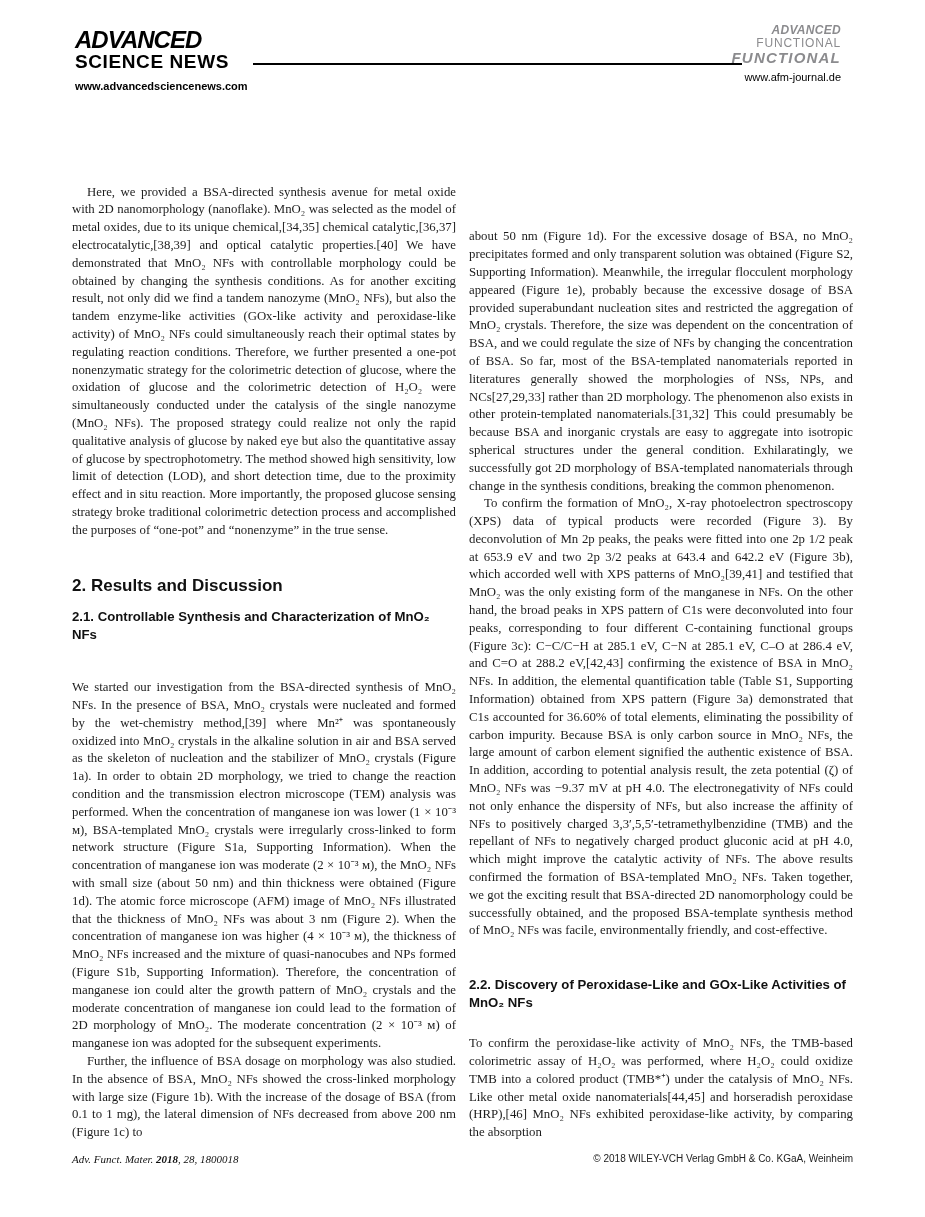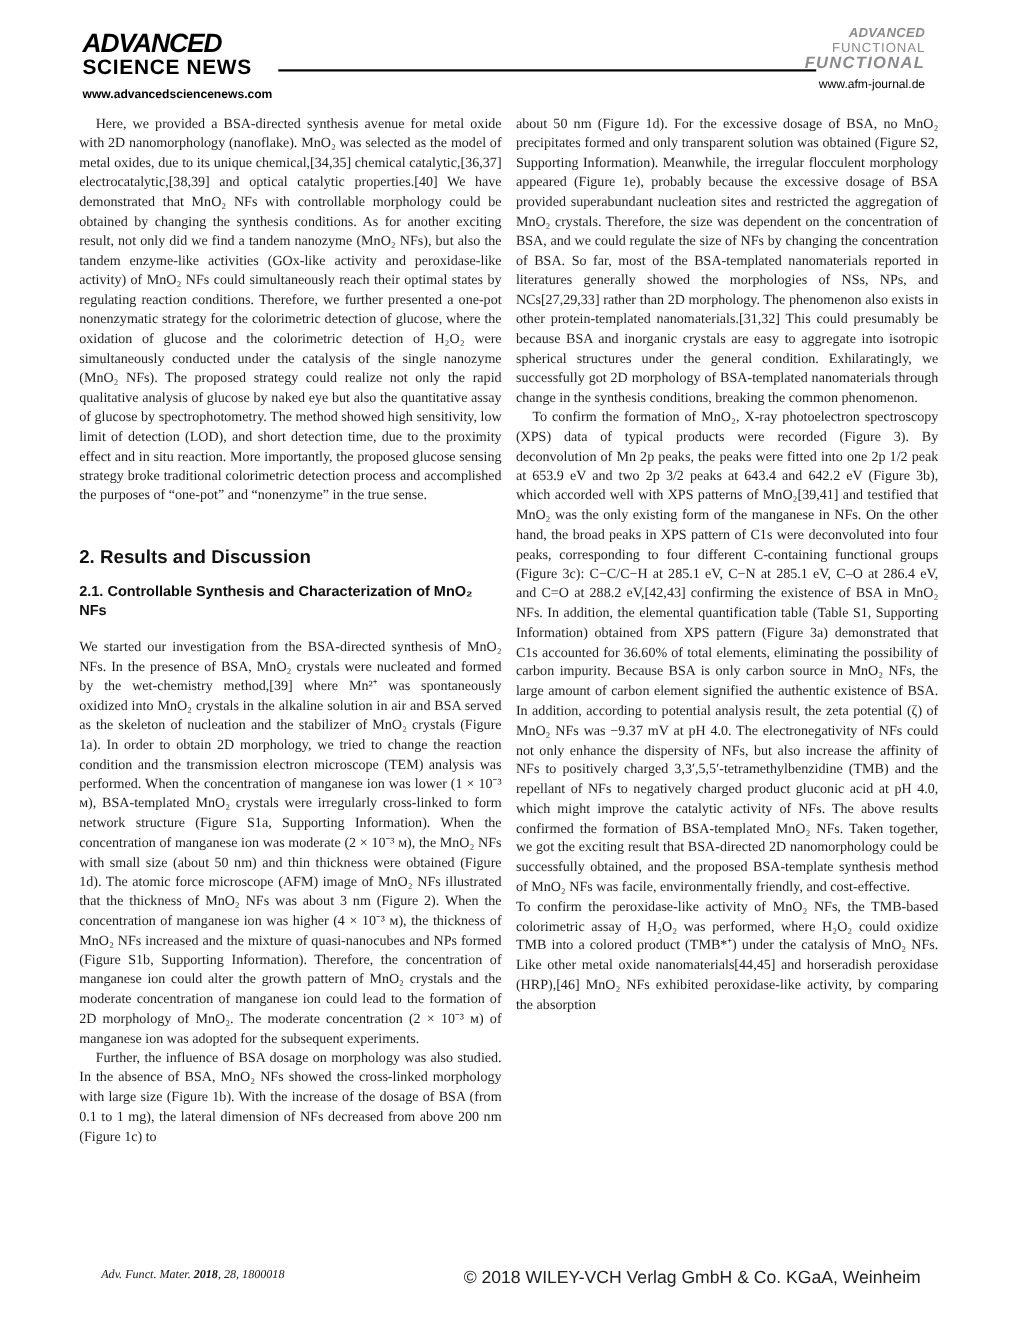--- a/index.html
+++ b/index.html
@@ -17,44 +17,44 @@
   .header-rule { position:absolute; top:63px; left:253px; width:489px; height:1.5px; background:#000; }
   .logo-right { position:absolute; right:72px; top:24px; text-align:right; font-family:"Liberation Sans", sans-serif; color:#8b8b8e; }
   .logo-right .adv { font-size:12px; font-weight:bold; font-style:italic; letter-spacing:0.3px; line-height:1.1; }
   .logo-right .func { font-size:12px; letter-spacing:0.8px; line-height:1.08; }
   .logo-right .mat { font-size:15px; font-weight:bold; font-style:italic; letter-spacing:1.2px; line-height:1.08; }
   .logo-right .url { margin-top:5px; font-size:11px; font-weight:normal; color:#000; }
 
   
   .columns {
     position:absolute; top:104px; left:72px; width:781px; height:1038px;
-    display:flex; gap:13px; overflow:hidden;
+    display:flex; gap:13px; overflow:hidden;align-items:flex-end;
   }
   .col { width:384px; font-size:12.8px; line-height:17.8px; text-align:justify; }
   .col p { margin:0; }
   .col p.indent { text-indent:15px; }
   .section-heading {
     font-family:"Liberation Sans", sans-serif; font-weight:bold; font-size:17px;
     margin:38px 0 13px 0; text-align:left; color:#111;
   }
   .subsection-heading {
     font-family:"Liberation Sans", sans-serif; font-weight:bold; font-size:13.2px; line-height:17.5px;
-    margin:0 0 16px 0; text-align:left; color:#111;
+    margin:0 0 36px 0; text-align:left; color:#111;
   }
   .subsection-heading.s22 { margin:36px 0 24px 0; }
 
   
   .footer { position:absolute; left:72px; right:72px; top:1150px; height:22px; }
-  .footer .cite { position:absolute; left:20px; top:3px; font-style:italic; font-size:11px; color:#111; white-space:nowrap; }
+  .footer .cite { position:absolute; left:0; top:3px; font-style:italic; font-size:11px; color:#111; white-space:nowrap; }
   .footer .cite .yr { font-weight:bold; }
   .footer .pageinfo { position:absolute; left:0; right:60px; top:0; text-align:center;
     font-family:"Liberation Sans", sans-serif; font-weight:bold; font-size:13.5px; color:#000; }
   .footer .pageinfo .num { margin-right:8px; }
-  .footer .copyright { position:absolute; right:16px; top:3px; font-family:"Liberation Sans", sans-serif;
-    font-size:16px; color:#222; white-space:nowrap; }
+  .footer .copyright { position:absolute; right:0; top:3px; font-family:"Liberation Sans", sans-serif;
+    font-size:10px; color:#222; white-space:nowrap; }
 </style>
 </head>
 <body>
 
 <div class="page">
 
   <div class="header">
     <div class="logo-left">
       <div class="adv">ADVANCED</div>
       <div class="scn">SCIENCE NEWS</div>
@@ -75,20 +75,21 @@
       <p class="indent">Here, we provided a BSA-directed synthesis avenue for metal oxide with 2D nanomorphology (nanoflake). MnO₂ was selected as the model of metal oxides, due to its unique chemical,[34,35] chemical catalytic,[36,37] electrocatalytic,[38,39] and optical catalytic properties.[40] We have demonstrated that MnO₂ NFs with controllable morphology could be obtained by changing the synthesis conditions. As for another exciting result, not only did we find a tandem nanozyme (MnO₂ NFs), but also the tandem enzyme-like activities (GOx-like activity and peroxidase-like activity) of MnO₂ NFs could simultaneously reach their optimal states by regulating reaction conditions. Therefore, we further presented a one-pot nonenzymatic strategy for the colorimetric detection of glucose, where the oxidation of glucose and the colorimetric detection of H₂O₂ were simultaneously conducted under the catalysis of the single nanozyme (MnO₂ NFs). The proposed strategy could realize not only the rapid qualitative analysis of glucose by naked eye but also the quantitative assay of glucose by spectrophotometry. The method showed high sensitivity, low limit of detection (LOD), and short detection time, due to the proximity effect and in situ reaction. More importantly, the proposed glucose sensing strategy broke traditional colorimetric detection process and accomplished the purposes of “one-pot” and “nonenzyme” in the true sense.</p>
       <h2 class="section-heading">2. Results and Discussion</h2>
       <h3 class="subsection-heading">2.1. Controllable Synthesis and Characterization of MnO₂ NFs</h3>
       <p>We started our investigation from the BSA-directed synthesis of MnO₂ NFs. In the presence of BSA, MnO₂ crystals were nucleated and formed by the wet-chemistry method,[39] where Mn²⁺ was spontaneously oxidized into MnO₂ crystals in the alkaline solution in air and BSA served as the skeleton of nucleation and the stabilizer of MnO₂ crystals (Figure 1a). In order to obtain 2D morphology, we tried to change the reaction condition and the transmission electron microscope (TEM) analysis was performed. When the concentration of manganese ion was lower (1 × 10⁻³ ᴍ), BSA-templated MnO₂ crystals were irregularly cross-linked to form network structure (Figure S1a, Supporting Information). When the concentration of manganese ion was moderate (2 × 10⁻³ ᴍ), the MnO₂ NFs with small size (about 50 nm) and thin thickness were obtained (Figure 1d). The atomic force microscope (AFM) image of MnO₂ NFs illustrated that the thickness of MnO₂ NFs was about 3 nm (Figure 2). When the concentration of manganese ion was higher (4 × 10⁻³ ᴍ), the thickness of MnO₂ NFs increased and the mixture of quasi-nanocubes and NPs formed (Figure S1b, Supporting Information). Therefore, the concentration of manganese ion could alter the growth pattern of MnO₂ crystals and the moderate concentration of manganese ion could lead to the formation of 2D morphology of MnO₂. The moderate concentration (2 × 10⁻³ ᴍ) of manganese ion was adopted for the subsequent experiments.</p>
       <p class="indent">Further, the influence of BSA dosage on morphology was also studied. In the absence of BSA, MnO₂ NFs showed the cross-linked morphology with large size (Figure 1b). With the increase of the dosage of BSA (from 0.1 to 1 mg), the lateral dimension of NFs decreased from above 200 nm (Figure 1c) to</p>
     </div>
 
     <div class="col">
       <p>about 50 nm (Figure 1d). For the excessive dosage of BSA, no MnO₂ precipitates formed and only transparent solution was obtained (Figure S2, Supporting Information). Meanwhile, the irregular flocculent morphology appeared (Figure 1e), probably because the excessive dosage of BSA provided superabundant nucleation sites and restricted the aggregation of MnO₂ crystals. Therefore, the size was dependent on the concentration of BSA, and we could regulate the size of NFs by changing the concentration of BSA. So far, most of the BSA-templated nanomaterials reported in literatures generally showed the morphologies of NSs, NPs, and NCs[27,29,33] rather than 2D morphology. The phenomenon also exists in other protein-templated nanomaterials.[31,32] This could presumably be because BSA and inorganic crystals are easy to aggregate into isotropic spherical structures under the general condition. Exhilaratingly, we successfully got 2D morphology of BSA-templated nanomaterials through change in the synthesis conditions, breaking the common phenomenon.</p>
       <p class="indent">To confirm the formation of MnO₂, X-ray photoelectron spectroscopy (XPS) data of typical products were recorded (Figure 3). By deconvolution of Mn 2p peaks, the peaks were fitted into one 2p 1/2 peak at 653.9 eV and two 2p 3/2 peaks at 643.4 and 642.2 eV (Figure 3b), which accorded well with XPS patterns of MnO₂[39,41] and testified that MnO₂ was the only existing form of the manganese in NFs. On the other hand, the broad peaks in XPS pattern of C1s were deconvoluted into four peaks, corresponding to four different C-containing functional groups (Figure 3c): C−C/C−H at 285.1 eV, C−N at 285.1 eV, C–O at 286.4 eV, and C=O at 288.2 eV,[42,43] confirming the existence of BSA in MnO₂ NFs. In addition, the elemental quantification table (Table S1, Supporting Information) obtained from XPS pattern (Figure 3a) demonstrated that C1s accounted for 36.60% of total elements, eliminating the possibility of carbon impurity. Because BSA is only carbon source in MnO₂ NFs, the large amount of carbon element signified the authentic existence of BSA. In addition, according to potential analysis result, the zeta potential (ζ) of MnO₂ NFs was −9.37 mV at pH 4.0. The electronegativity of NFs could not only enhance the dispersity of NFs, but also increase the affinity of NFs to positively charged 3,3′,5,5′-tetramethylbenzidine (TMB) and the repellant of NFs to negatively charged product gluconic acid at pH 4.0, which might improve the catalytic activity of NFs. The above results confirmed the formation of BSA-templated MnO₂ NFs. Taken together, we got the exciting result that BSA-directed 2D nanomorphology could be successfully obtained, and the proposed BSA-template synthesis method of MnO₂ NFs was facile, environmentally friendly, and cost-effective.</p>
+      <h3 class="subsection-heading s22">2.2. Discovery of Peroxidase-Like and GOx-Like Activities of MnO₂ NFs</h3>
       <p>To confirm the peroxidase-like activity of MnO₂ NFs, the TMB-based colorimetric assay of H₂O₂ was performed, where H₂O₂ could oxidize TMB into a colored product (TMB*⁺) under the catalysis of MnO₂ NFs. Like other metal oxide nanomaterials[44,45] and horseradish peroxidase (HRP),[46] MnO₂ NFs exhibited peroxidase-like activity, by comparing the absorption</p>
     </div>
 
   </div>
 
   <div class="footer">
     <div class="cite">
       <span>Adv. Funct. Mater. </span><span class="yr">2018</span><span>, 28, 1800018</span>
     </div>
     <div class="copyright">© 2018 WILEY-VCH Verlag GmbH &amp; Co. KGaA, Weinheim</div>

